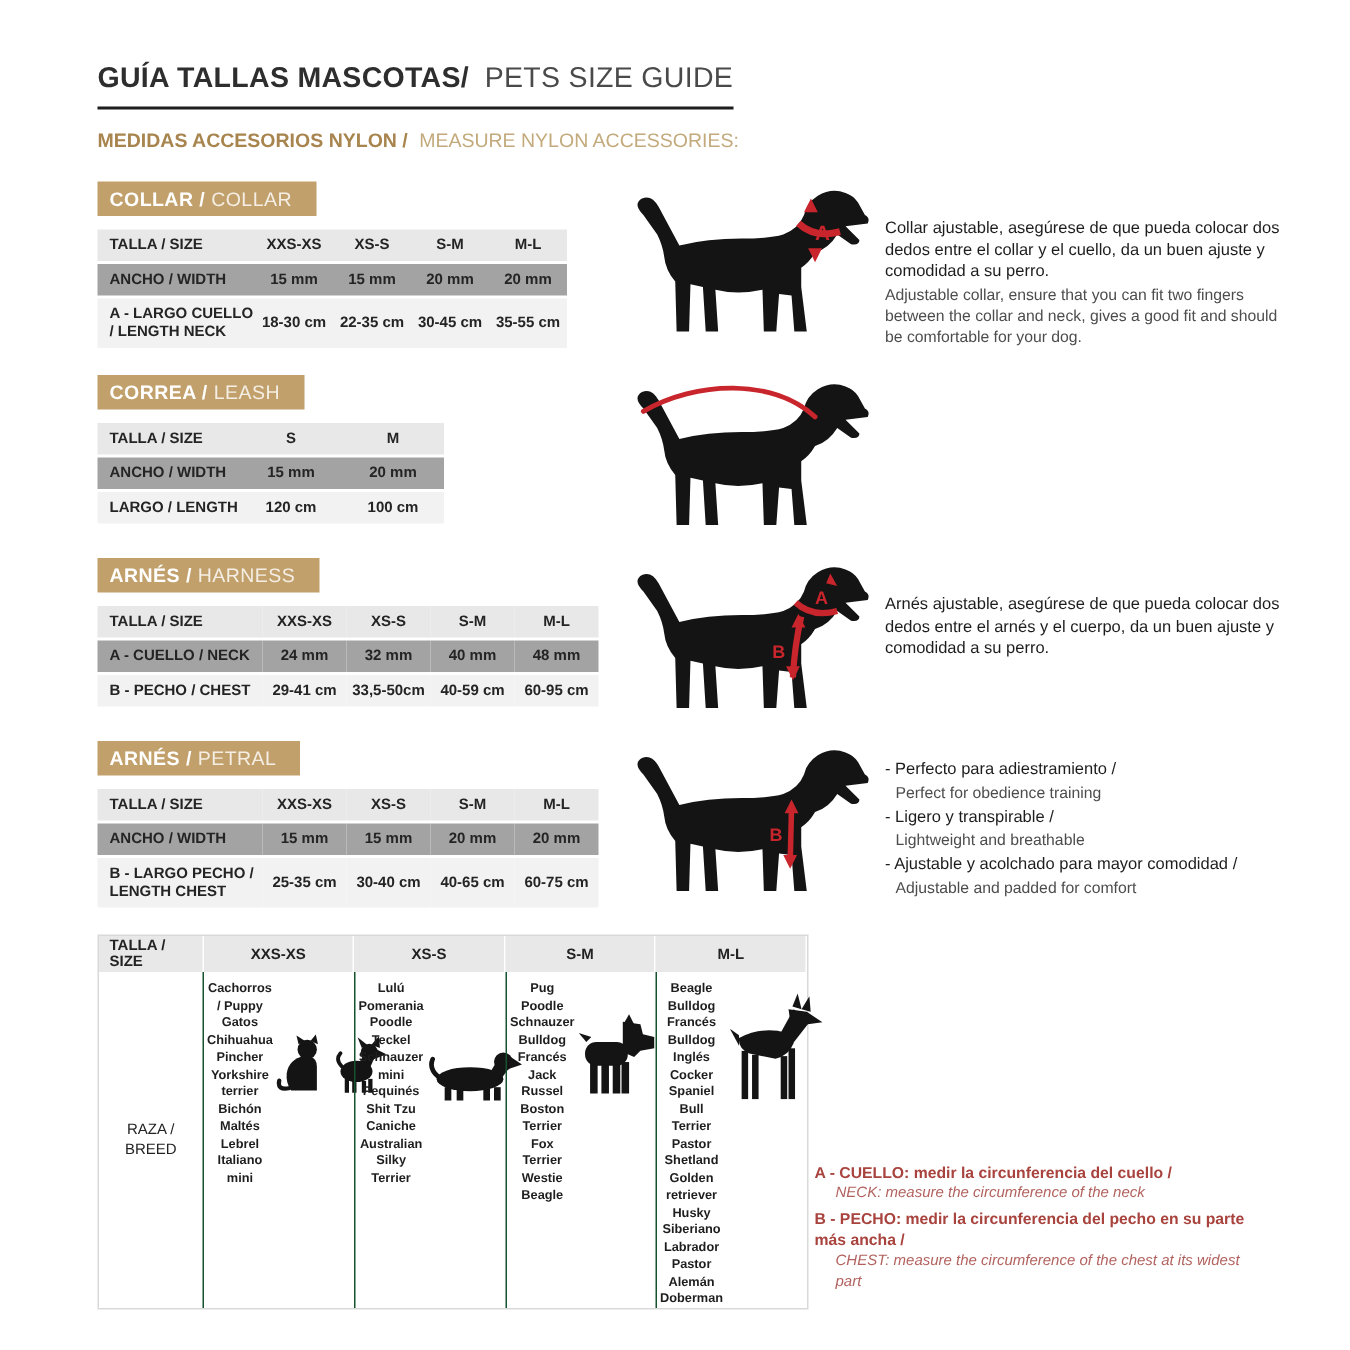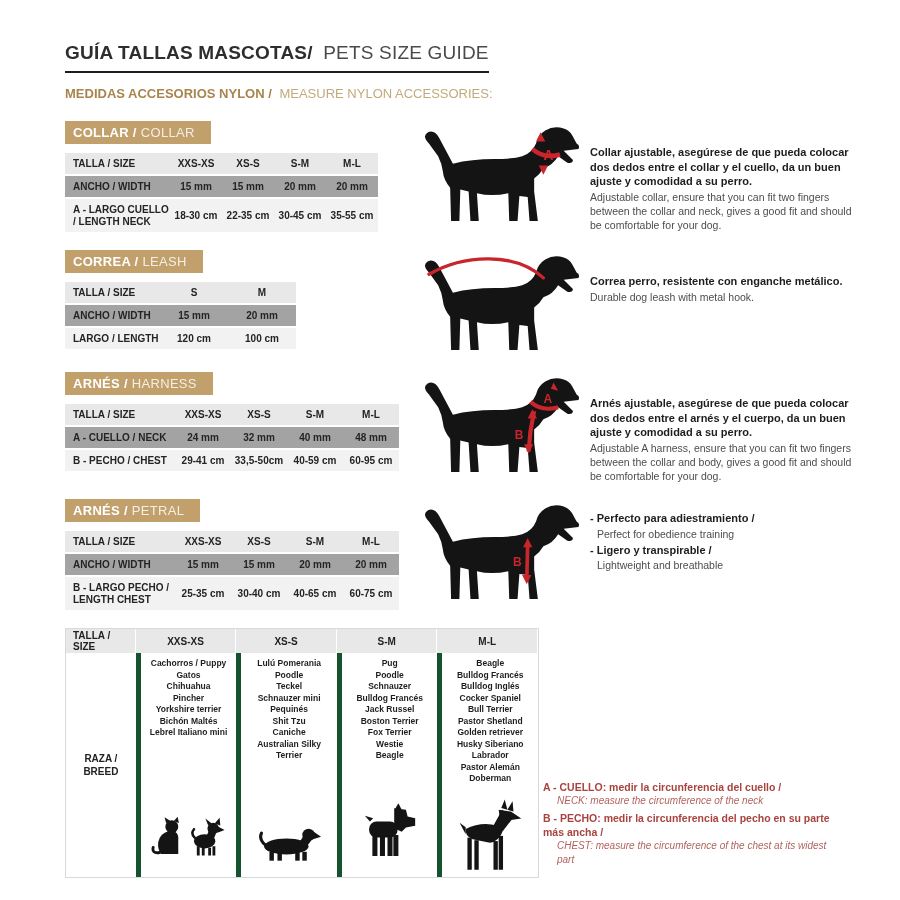--- a/index.html
+++ b/index.html
@@ -35,40 +35,40 @@
   .cells { display:contents; }
   .thead .tcell { background:#e8e8e8; }
   .alt1 .tcell { background:#a3a3a3; }
   .alt2 .tcell { background:#f2f2f2; }
   .tall .tcell { min-height:33px; }
 
   .sec-dog { width:180px; flex:0 0 180px; display:flex; justify-content:center;
              margin-top:-4px; }
   .sec-text { flex:1; padding-top:24px; padding-right:6px; }
   .sec-text.tight { padding-top:12px; }
-  .des { font-weight:700; font-size:11px; color:#1d1d1d; line-height:1.32; }
+  .des { font-weight:400; font-size:11px; color:#1d1d1d; line-height:1.32; }
   .den { font-weight:400; font-size:10.5px; color:#4d4d4d; line-height:1.35; margin-top:1px; }
   .bullet { margin-bottom:2px; }
   .bullet .des::before { content:"- "; }
   .bullet .den { padding-left:7px; }
 
   
   .breeds-wrap { position:relative; margin-top:6px; }
   .breeds { width:474px; border:1px solid #d9d9d9; }
   .btrow { display:flex; background:#fff; }
   .bthead .btcell { background:#e8e8e8; border-right:1px solid #fff; font-weight:700;
             font-size:10px; min-height:24px; display:flex; align-items:center;
             justify-content:center; }
   .btcell { width:101px; }
   .btrow > .btcell:first-child { width:70px; justify-content:flex-start; padding-left:7px; }
   .btbody { display:flex; }
   .btlabel { width:70px; display:flex; align-items:center; justify-content:center;
-             text-align:center; font-weight:700; font-size:10px; line-height:1.3;
+             text-align:center; font-weight:400; font-size:10px; line-height:1.3;
              padding:0 10px; }
-  .btcol { width:101px; border-left:5px solid #14532d; display:flex; flex-direction:column; }
+  .btcol { width:101px; border-left:1px solid #14532d; display:flex; flex-direction:row; }
   .blist { padding-top:5px; min-height:122px; }
   .bitem { font-weight:700; font-size:8.5px; line-height:11.5px; text-align:center;
            color:#1e1e1e; padding:0 2px; }
   .bsil { height:92px; display:flex; align-items:flex-end; justify-content:center;
           gap:5px; padding-bottom:5px; }
 
   
   .notes { position:absolute; left:478px; top:152px; width:300px; }
   .note { margin-bottom:3px; }
   .note .nes { color:#a8433e; font-weight:700; font-size:10.5px; line-height:1.35; }
@@ -152,24 +152,20 @@
           <div class="tcell">LARGO / LENGTH</div>
           <div class="cells"><div class="tcell">120 cm</div><div class="tcell">100 cm</div></div>
         </div>
       </div>
     </div>
     <div class="sec-dog">
       <svg width="168" height="110" viewBox="0 0 182 118">
         <path class="silfill" d="M14,28 Q6,20 13,16 Q20,13 25,22 L40,50 Q60,45 85,45 Q105,45 115,42 Q126,38 130,28 Q132,19 140,14 Q150,8 160,12 Q166,14 169,19 L174,28 Q178,30 176,34 L160,36 L170,46 Q170,50 164,49 L154,42 Q148,52 138,55 Q134,62 128,66 L128,80 L132,112 L123,112 L121,86 L112,85 L110,112 L101,112 L100,82 Q82,86 66,82 L68,112 L59,112 L57,80 L48,78 L47,112 L38,112 L37,76 Q30,68 29,58 Q28,50 24,42 Z"></path>
         <path d="M138,34 C108,6 52,8 14,30" stroke="#c8252c" stroke-width="3.5" fill="none" stroke-linecap="round"></path>
       </svg>
-    </div>
-    <div class="sec-text">
-      <div class="des">Correa perro, resistente con enganche metálico.</div>
-      <div class="den">Durable dog leash with metal hook.</div>
     </div>
   </div>
 
   
   <div class="section">
     <div class="sec-left">
       <div class="badge">
         <span>ARNÉS /</span><span class="l">HARNESS</span>
       </div>
       <div class="stable" style="--label:110px; --col:56px;">
@@ -197,21 +193,20 @@
         <path d="M128,46 Q123,68 122,90" stroke="#c8252c" stroke-width="4.5" fill="none"></path>
         <polygon points="121,54 131,54 126,44" fill="#c8252c"></polygon>
         <polygon points="117,82 127,82 122,92" fill="#c8252c"></polygon>
         <polygon points="146,22 154,24 149,15" fill="#c8252c"></polygon>
         <text x="138" y="37" font-size="13" font-weight="700" fill="#c8252c">A</text>
         <text x="107" y="76" font-size="13" font-weight="700" fill="#c8252c">B</text>
       </svg>
     </div>
     <div class="sec-text">
       <div class="des">Arnés ajustable, asegúrese de que pueda colocar dos dedos entre el arnés y el cuerpo, da un buen ajuste y comodidad a su perro.</div>
-      <div class="den">Adjustable A harness, ensure that you can fit two fingers between the collar and body, gives a good fit and should be comfortable for your dog.</div>
     </div>
   </div>
 
   
   <div class="section">
     <div class="sec-left">
       <div class="badge">
         <span>ARNÉS /</span><span class="l">PETRAL</span>
       </div>
       <div class="stable" style="--label:110px; --col:56px;">
@@ -242,20 +237,24 @@
       </svg>
     </div>
     <div class="sec-text tight">
       <div class="bullet">
         <div class="des">Perfecto para adiestramiento /</div>
         <div class="den">Perfect for obedience training</div>
       </div>
       <div class="bullet">
         <div class="des">Ligero y transpirable /</div>
         <div class="den">Lightweight and breathable</div>
+      </div>
+      <div class="bullet">
+        <div class="des">Ajustable y acolchado para mayor comodidad /</div>
+        <div class="den">Adjustable and padded for comfort</div>
       </div>
     </div>
   </div>
 
   
   <div class="breeds-wrap">
     <div class="breeds">
       <div class="btrow bthead">
           <div class="btcell">TALLA / SIZE</div>
           <div class="btcell">XXS-XS</div>

